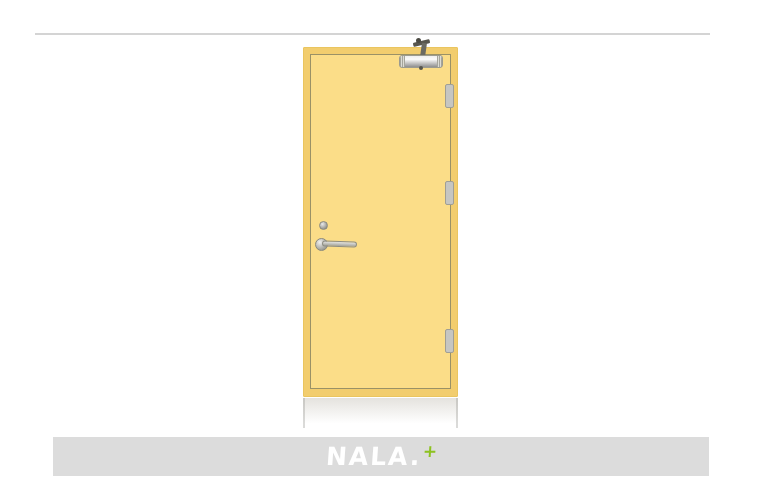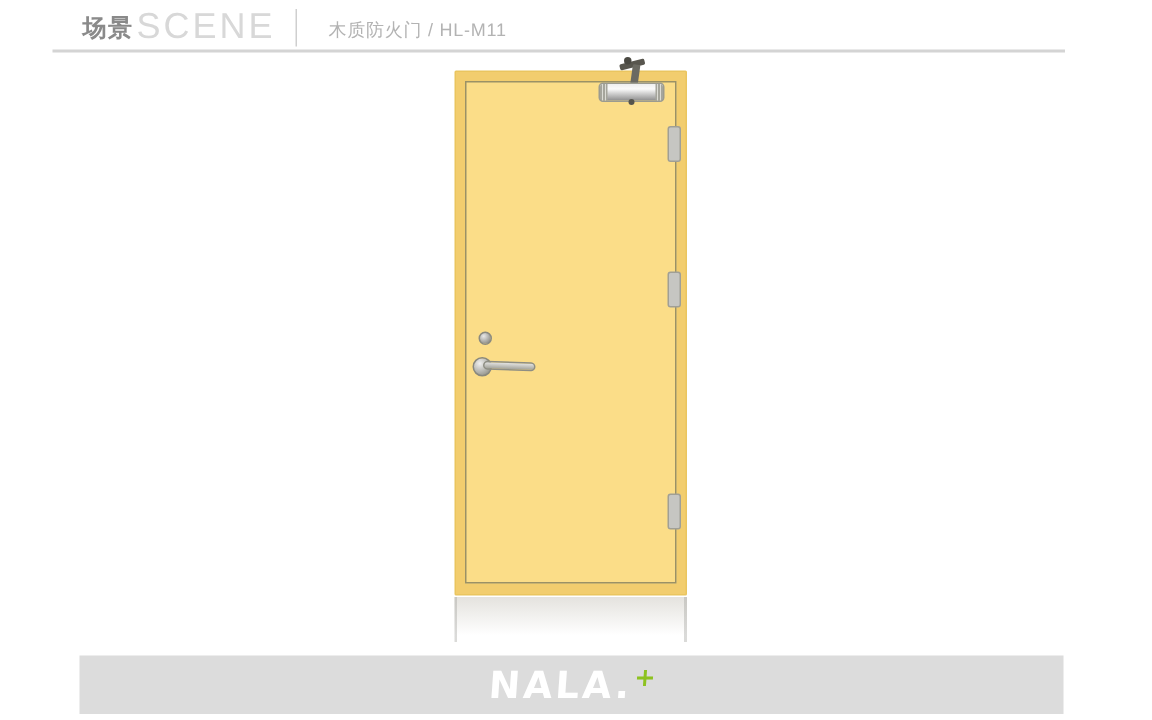--- a/index.html
+++ b/index.html
@@ -135,26 +135,20 @@
     display:inline-block;
     color:#8dc220;font-size:17px;font-weight:bold;
     position:relative;top:-8px;left:1px;letter-spacing:0;
   }
 </style>
 </head>
 <body>
 
 <div class="page">
 
-  <header class="header">
-    <span class="title-cn" style="color: rgb(138, 138, 138);">场景</span>
-    <span class="title-en" style="color: rgb(216, 216, 216);">SCENE</span>
-    <span class="header-divider"></span>
-    <span class="product-name" style="color: rgb(179, 179, 179);">木质防火门 / HL-M11</span>
-  </header>
   <div class="header-rule"></div>
 
   <main>
     <div class="door">
       <div class="door-panel" style="background: rgb(251, 221, 136);"></div>
 
       <div class="closer">
         <div class="closer-top-plate"></div>
         <div class="closer-knob"></div>
         <div class="closer-post"></div>

